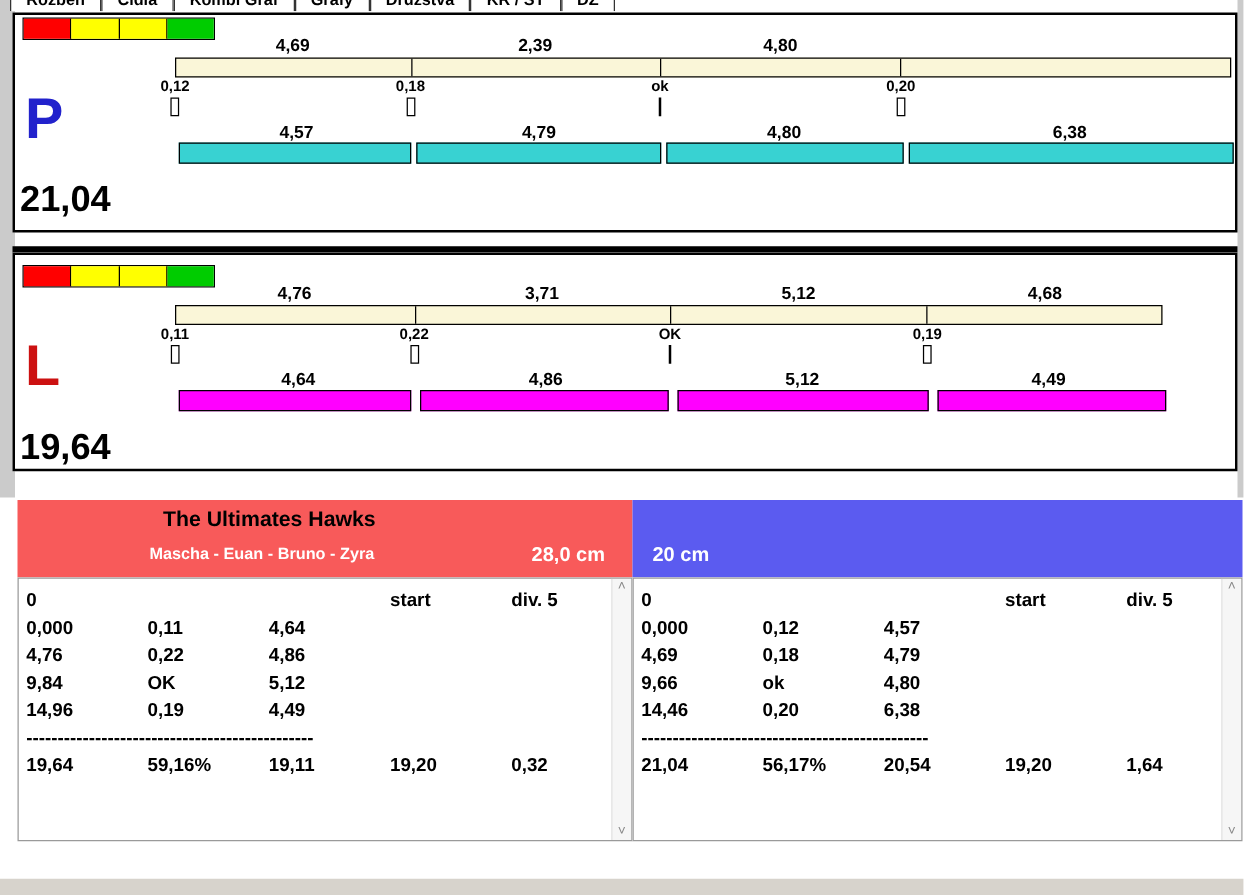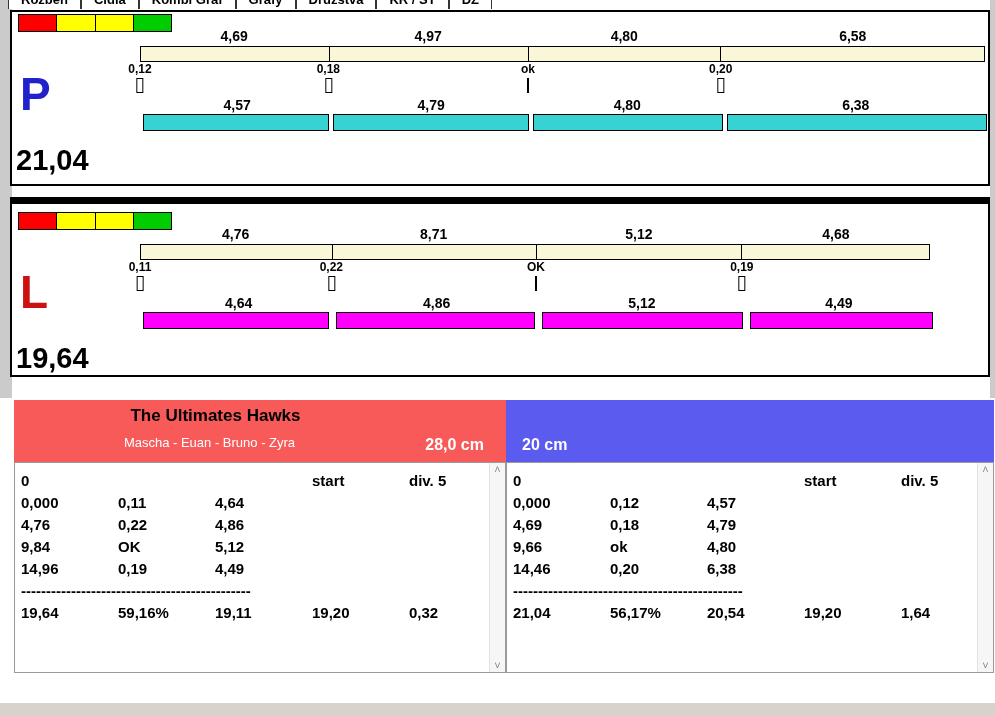--- a/index.html
+++ b/index.html
@@ -52,21 +52,21 @@
 
   .lane-letter { position:absolute; left:8px; top:60px; font-size:46px; font-weight:bold; line-height:44px; }
   .panel-total { position:absolute; left:4px; top:132px; font-size:29px; font-weight:bold; }
 
   
   .team-header { position:absolute; top:400px; height:62px; }
   .team-texts  { position:absolute; top:0; height:100%; }
   .team-texts.lefts  { left:0; width:391px; }
   .team-texts.rights { right:0; width:388px; }
   .team-name    { text-align:center; font-size:17px; font-weight:bold; margin-top:6px; color:#000;padding-left:12px; }
-  .team-members { text-align:center; font-size:13px; font-weight:normal; margin-top:9px; color:#fff; }
+  .team-members { text-align:center; font-size:13px; font-weight:bold; margin-top:9px; color:#fff; }
   .jump-height  { position:absolute; top:36px; font-size:16px; font-weight:bold; color:#fff; }
   .jump-height.at-right { right:22px; } .jump-height.at-left { left:16px; }
 
   .datetime-box {
     position:absolute; left:405px; top:401px; width:201px; height:30px;
     background:#fff; border:1px solid #000; display:flex; align-items:center;
     justify-content:center; font-size:16px; z-index:5;
   }
 
   .ttable {
@@ -122,23 +122,22 @@
     <div class="panel-inner">
       <div class="lights">
         <span class="light" style="background-color: rgb(255, 0, 0);"></span>
         <span class="light" style="background-color: rgb(255, 255, 0);"></span>
         <span class="light" style="background-color: rgb(255, 255, 0);"></span>
         <span class="light" style="background-color: rgb(0, 204, 0);"></span>
       </div>
 
       <div class="seg-labels" style="left:128px; top:17px; width:845px;">
         <span style="width:22.29%">4,69</span>
-        <span style="width:23.62%">4,97</span>
+        <span style="width:23.62%">2,39</span>
         <span style="width:22.81%">4,80</span>
-        <span style="width:31.27%">6,58</span>
       </div>
 
       <div class="gross-bar" style="left: 128px; top: 34px; width: 845px; background-color: rgb(250, 246, 216);">
         <i class="tick" style="left:22.29%"></i>
         <i class="tick" style="left:45.91%"></i>
         <i class="tick" style="left:68.72%"></i>
       </div>
 
       <div class="marker-row" style="left:128px; top:51px; width:845px;">
         <div class="marker" style="left:0%">
@@ -184,21 +183,21 @@
     <div class="panel-inner">
       <div class="lights">
         <span class="light" style="background-color: rgb(255, 0, 0);"></span>
         <span class="light" style="background-color: rgb(255, 255, 0);"></span>
         <span class="light" style="background-color: rgb(255, 255, 0);"></span>
         <span class="light" style="background-color: rgb(0, 204, 0);"></span>
       </div>
 
       <div class="seg-labels" style="left:128px; top:17px; width:790px;">
         <span style="width:24.22%">4,76</span>
-        <span style="width:25.90%">8,71</span>
+        <span style="width:25.90%">3,71</span>
         <span style="width:26.06%">5,12</span>
         <span style="width:23.82%">4,68</span>
       </div>
 
       <div class="gross-bar" style="left: 128px; top: 34px; width: 790px; background-color: rgb(250, 246, 216);">
         <i class="tick" style="left:24.22%"></i>
         <i class="tick" style="left:50.12%"></i>
         <i class="tick" style="left:76.18%"></i>
       </div>
 

